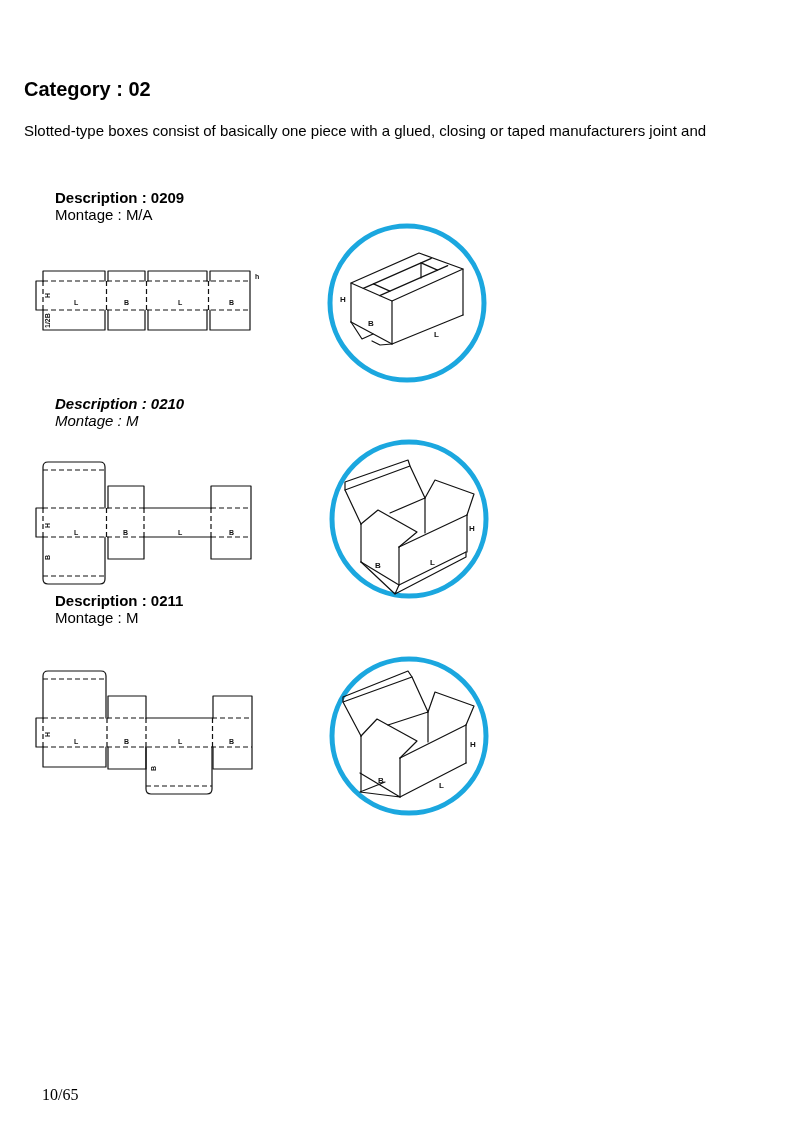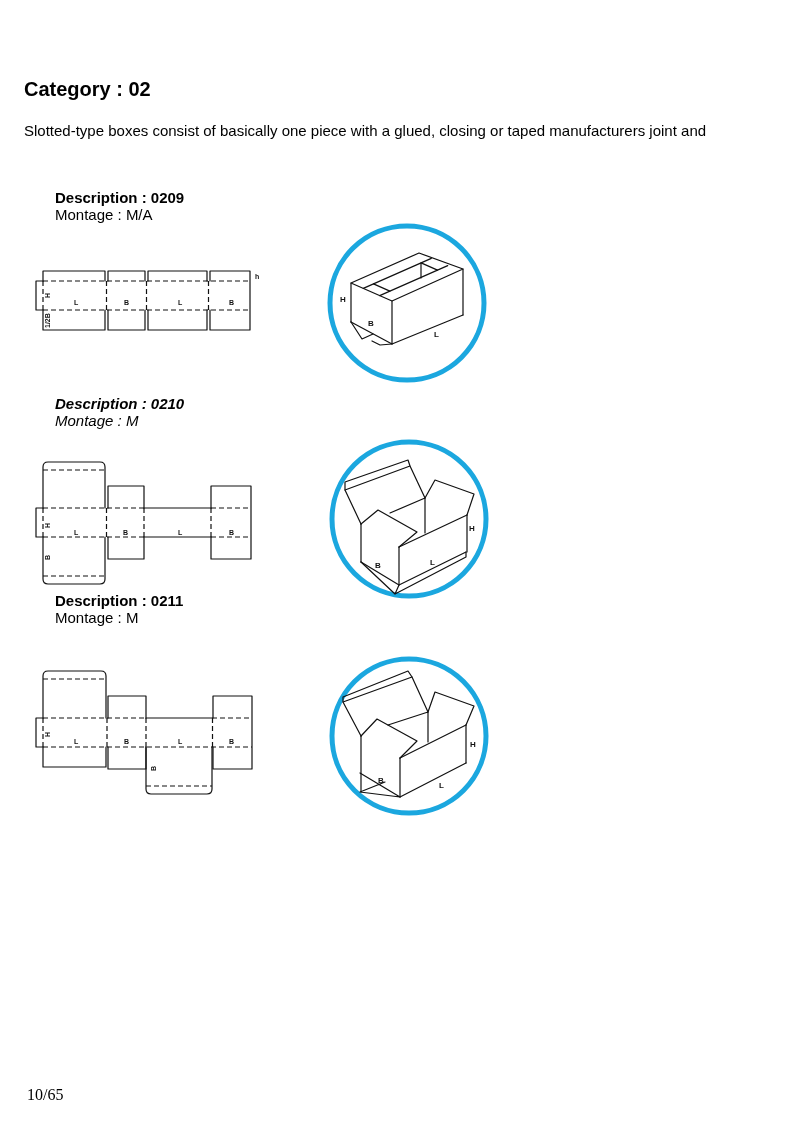--- a/index.html
+++ b/index.html
@@ -6,21 +6,21 @@
     body { width: 800px; height: 1130px; position: relative; overflow: hidden; color: #000; }
     .abs { position: absolute; }
     .sans { font-family: "Liberation Sans", "DejaVu Sans", sans-serif; }
     .serif { font-family: "Liberation Serif", "DejaVu Serif", serif; }
     .cat-title { left: 24px; top: 77px; font-size: 20px; line-height: 24px; font-weight: bold; white-space: nowrap; }
     .intro { left: 24px; top: 121px; font-size: 15px; line-height: 19px; white-space: nowrap; }
     .intro b { font-weight: normal; }
     .desc { left: 36px; font-size: 15px; line-height: 17px; white-space: nowrap; margin-left: 19px; }
     .desc .d-title { font-weight: bold; display: block; }
     .desc .d-montage { display: block; }
-    .pagenum { left: 27px; top: 1087px; font-size: 16px; line-height: 16px; }
+    .pagenum { left: 42px; top: 1087px; font-size: 16px; line-height: 16px; }
     svg.drw { position: absolute; overflow: visible; }
     .ln { fill: none; stroke: #111; stroke-width: 1.2; stroke-linejoin: round; stroke-linecap: round; }
     .ds { fill: none; stroke: #111; stroke-width: 1.2; stroke-dasharray: 5 3; }
     .lbl { font-family: "Liberation Sans", "DejaVu Sans", sans-serif; font-size: 7px; font-weight: bold; fill: #111; }
     .lbl3 { font-family: "Liberation Sans", "DejaVu Sans", sans-serif; font-size: 8px; font-weight: bold; fill: #111; }
     .ring { fill: none; stroke: #1ba7df; stroke-width: 5; }
   </style>
 </head>
 <body>
 

